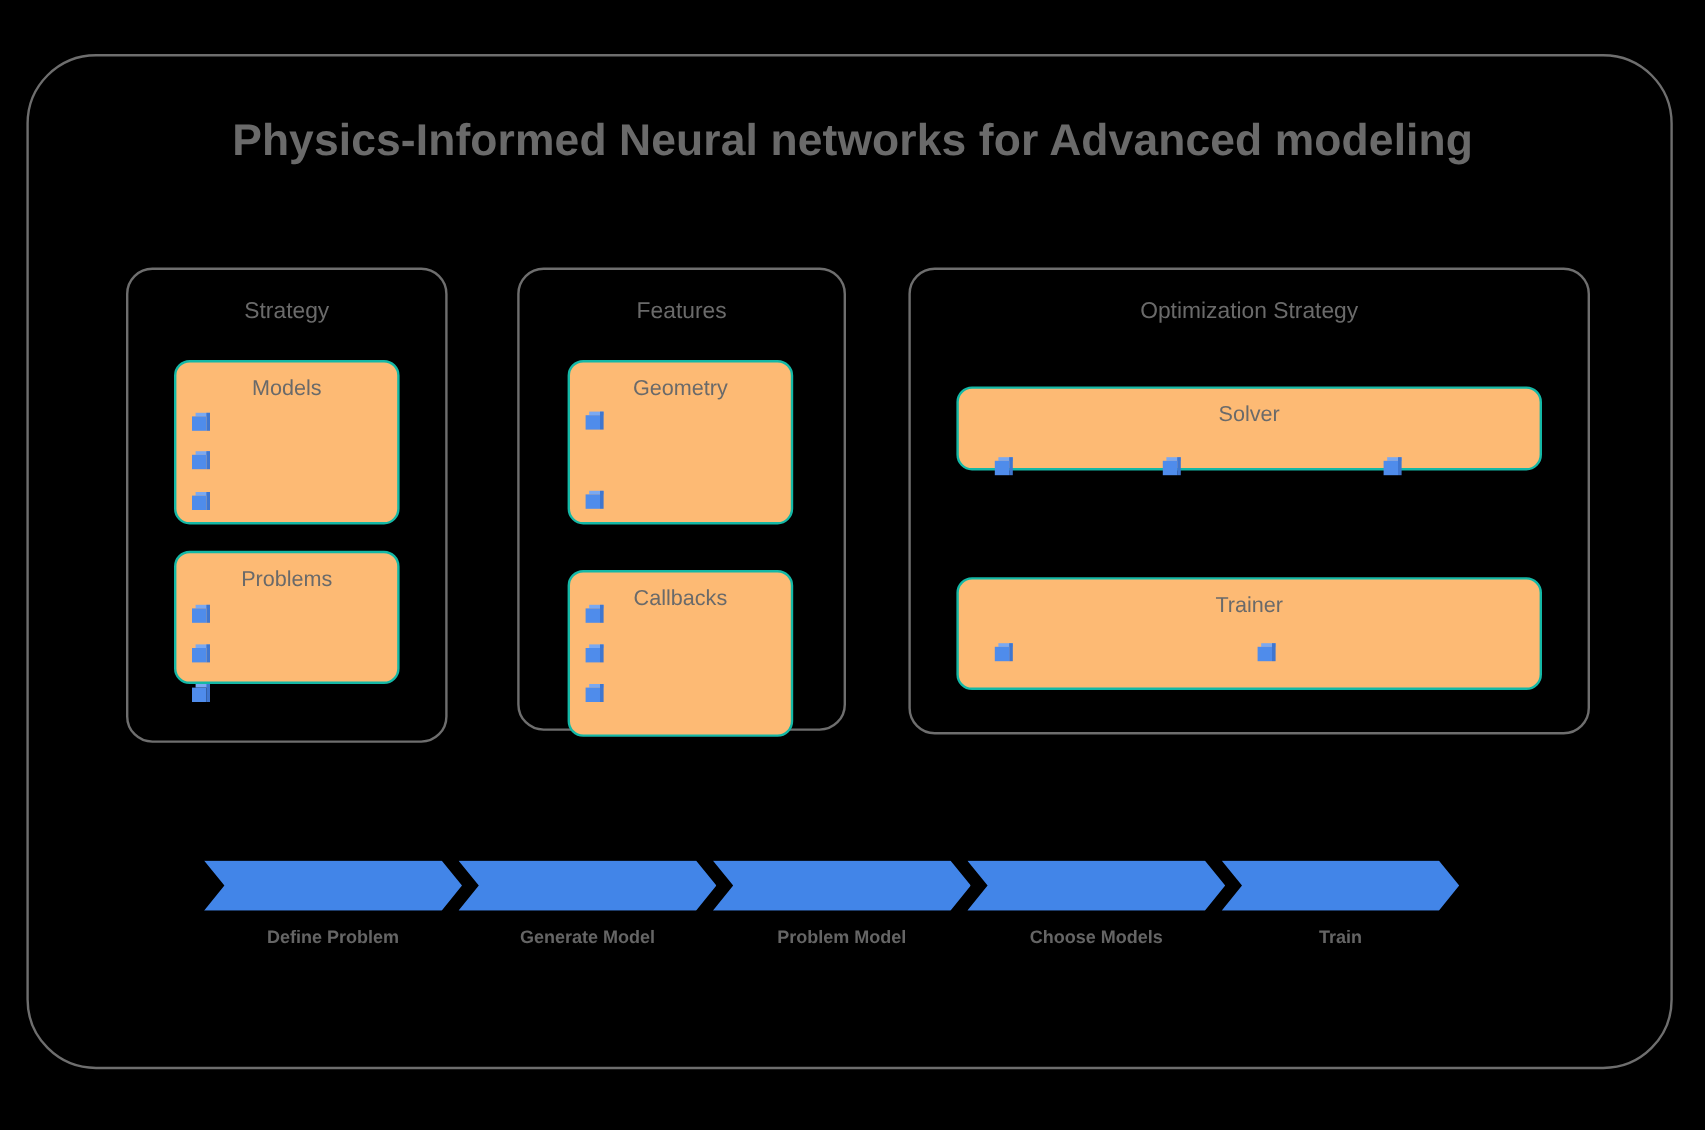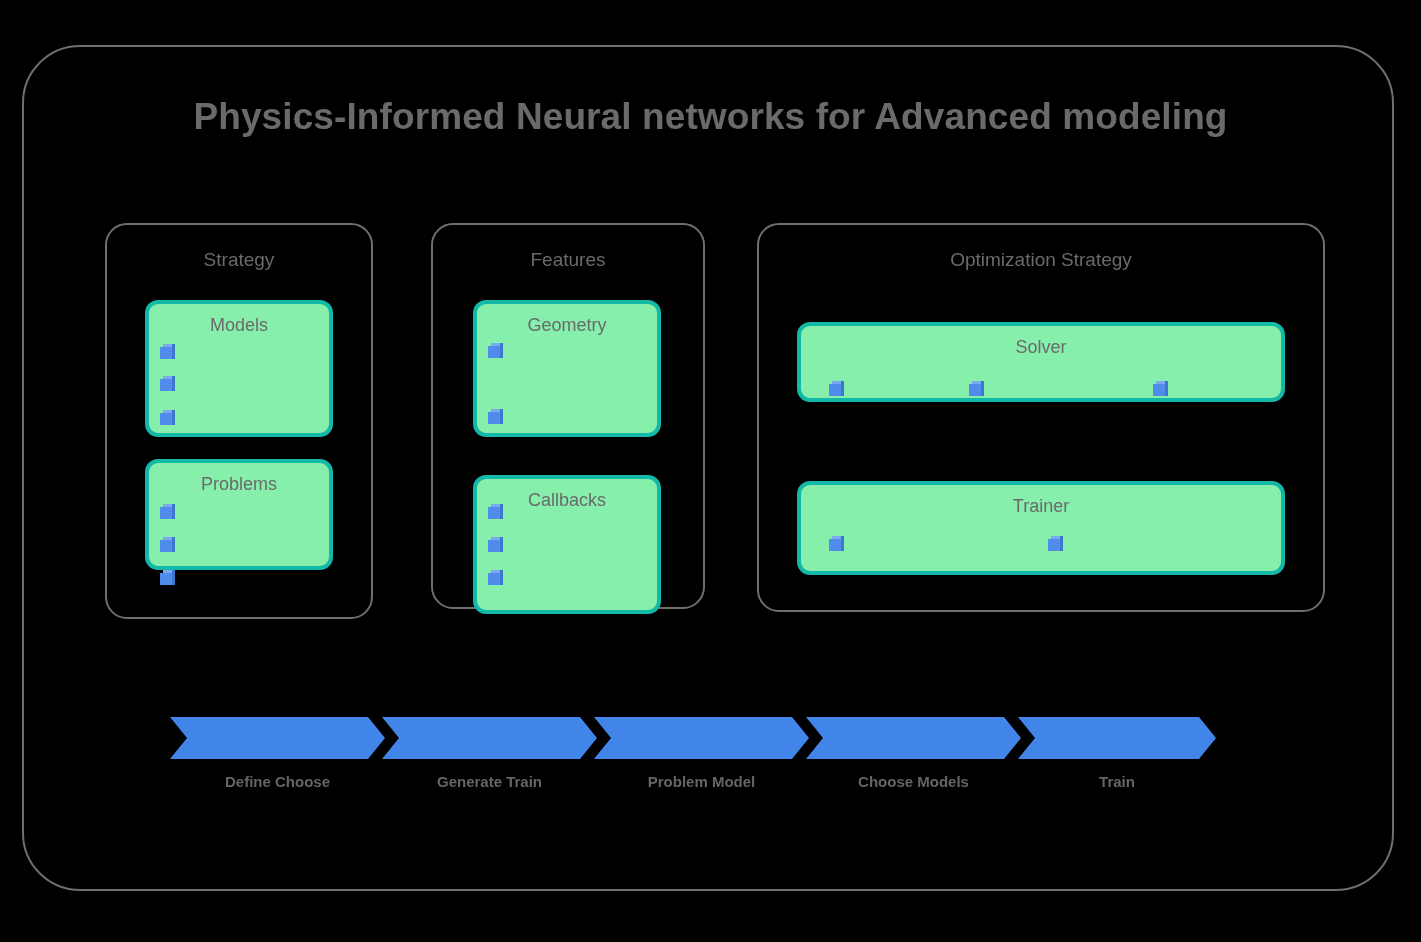--- a/index.html
+++ b/index.html
@@ -61,23 +61,23 @@
     color: #6a6a6a;
     font-size: 19px;
     font-weight: normal;
     line-height: 24px;
   }
 
   
   .sub-box {
     position: absolute;
     box-sizing: border-box;
-    border: 4px solid #14b8a6;
+    border: 2px solid #14b8a6;
     border-radius: 13px;
-    background: #86efac;
+    background: #fdba74;
   }
   .sub-title {
     position: absolute;
     left: 0;
     top: 10px;
     width: 100%;
     text-align: center;
     color: #6a6a6a;
     font-size: 18px;
     font-weight: normal;
@@ -229,21 +229,21 @@
 <div class="cube-marker" style="left:488px; top:570px;">
     <span class="cube-face-top"></span>
     <span class="cube-face-side"></span>
     <span class="cube-face-front"></span>
   </div>
 
 <div class="group-panel" style="left:757px; top:223px; width:568px; height:389px;">
   <div class="group-title">Optimization Strategy</div>
 </div>
 
-<div class="sub-box" style="left:797px; top:322px; width:488px; height:80px;">
+<div class="sub-box" style="left:797px; top:322px; width:488px; height:70px;">
   <div class="sub-title">Solver</div>
 </div>
 <div class="cube-marker" style="left:829px; top:381px;">
     <span class="cube-face-top"></span>
     <span class="cube-face-side"></span>
     <span class="cube-face-front"></span>
   </div>
 <div class="cube-marker" style="left:969px; top:381px;">
     <span class="cube-face-top"></span>
     <span class="cube-face-side"></span>
@@ -269,18 +269,18 @@
     <span class="cube-face-front"></span>
   </div>
 
 <div id="process-flow">
   <div class="chevron first" style="left:0px; width:215px;"></div>
   <div class="chevron" style="left:212px; width:215px;"></div>
   <div class="chevron" style="left:424px; width:215px;"></div>
   <div class="chevron" style="left:636px; width:215px;"></div>
   <div class="chevron" style="left:848px; width:198px;"></div>
 
-  <div class="step-label" style="left:0px; width:215px;">Define Choose</div>
-  <div class="step-label" style="left:212px; width:215px;">Generate Train</div>
+  <div class="step-label" style="left:0px; width:215px;">Define Problem</div>
+  <div class="step-label" style="left:212px; width:215px;">Generate Model</div>
   <div class="step-label" style="left:424px; width:215px;">Problem Model</div>
   <div class="step-label" style="left:636px; width:215px;">Choose Models</div>
   <div class="step-label" style="left:848px; width:198px;">Train</div>
 </div>
 
 </body></html>

